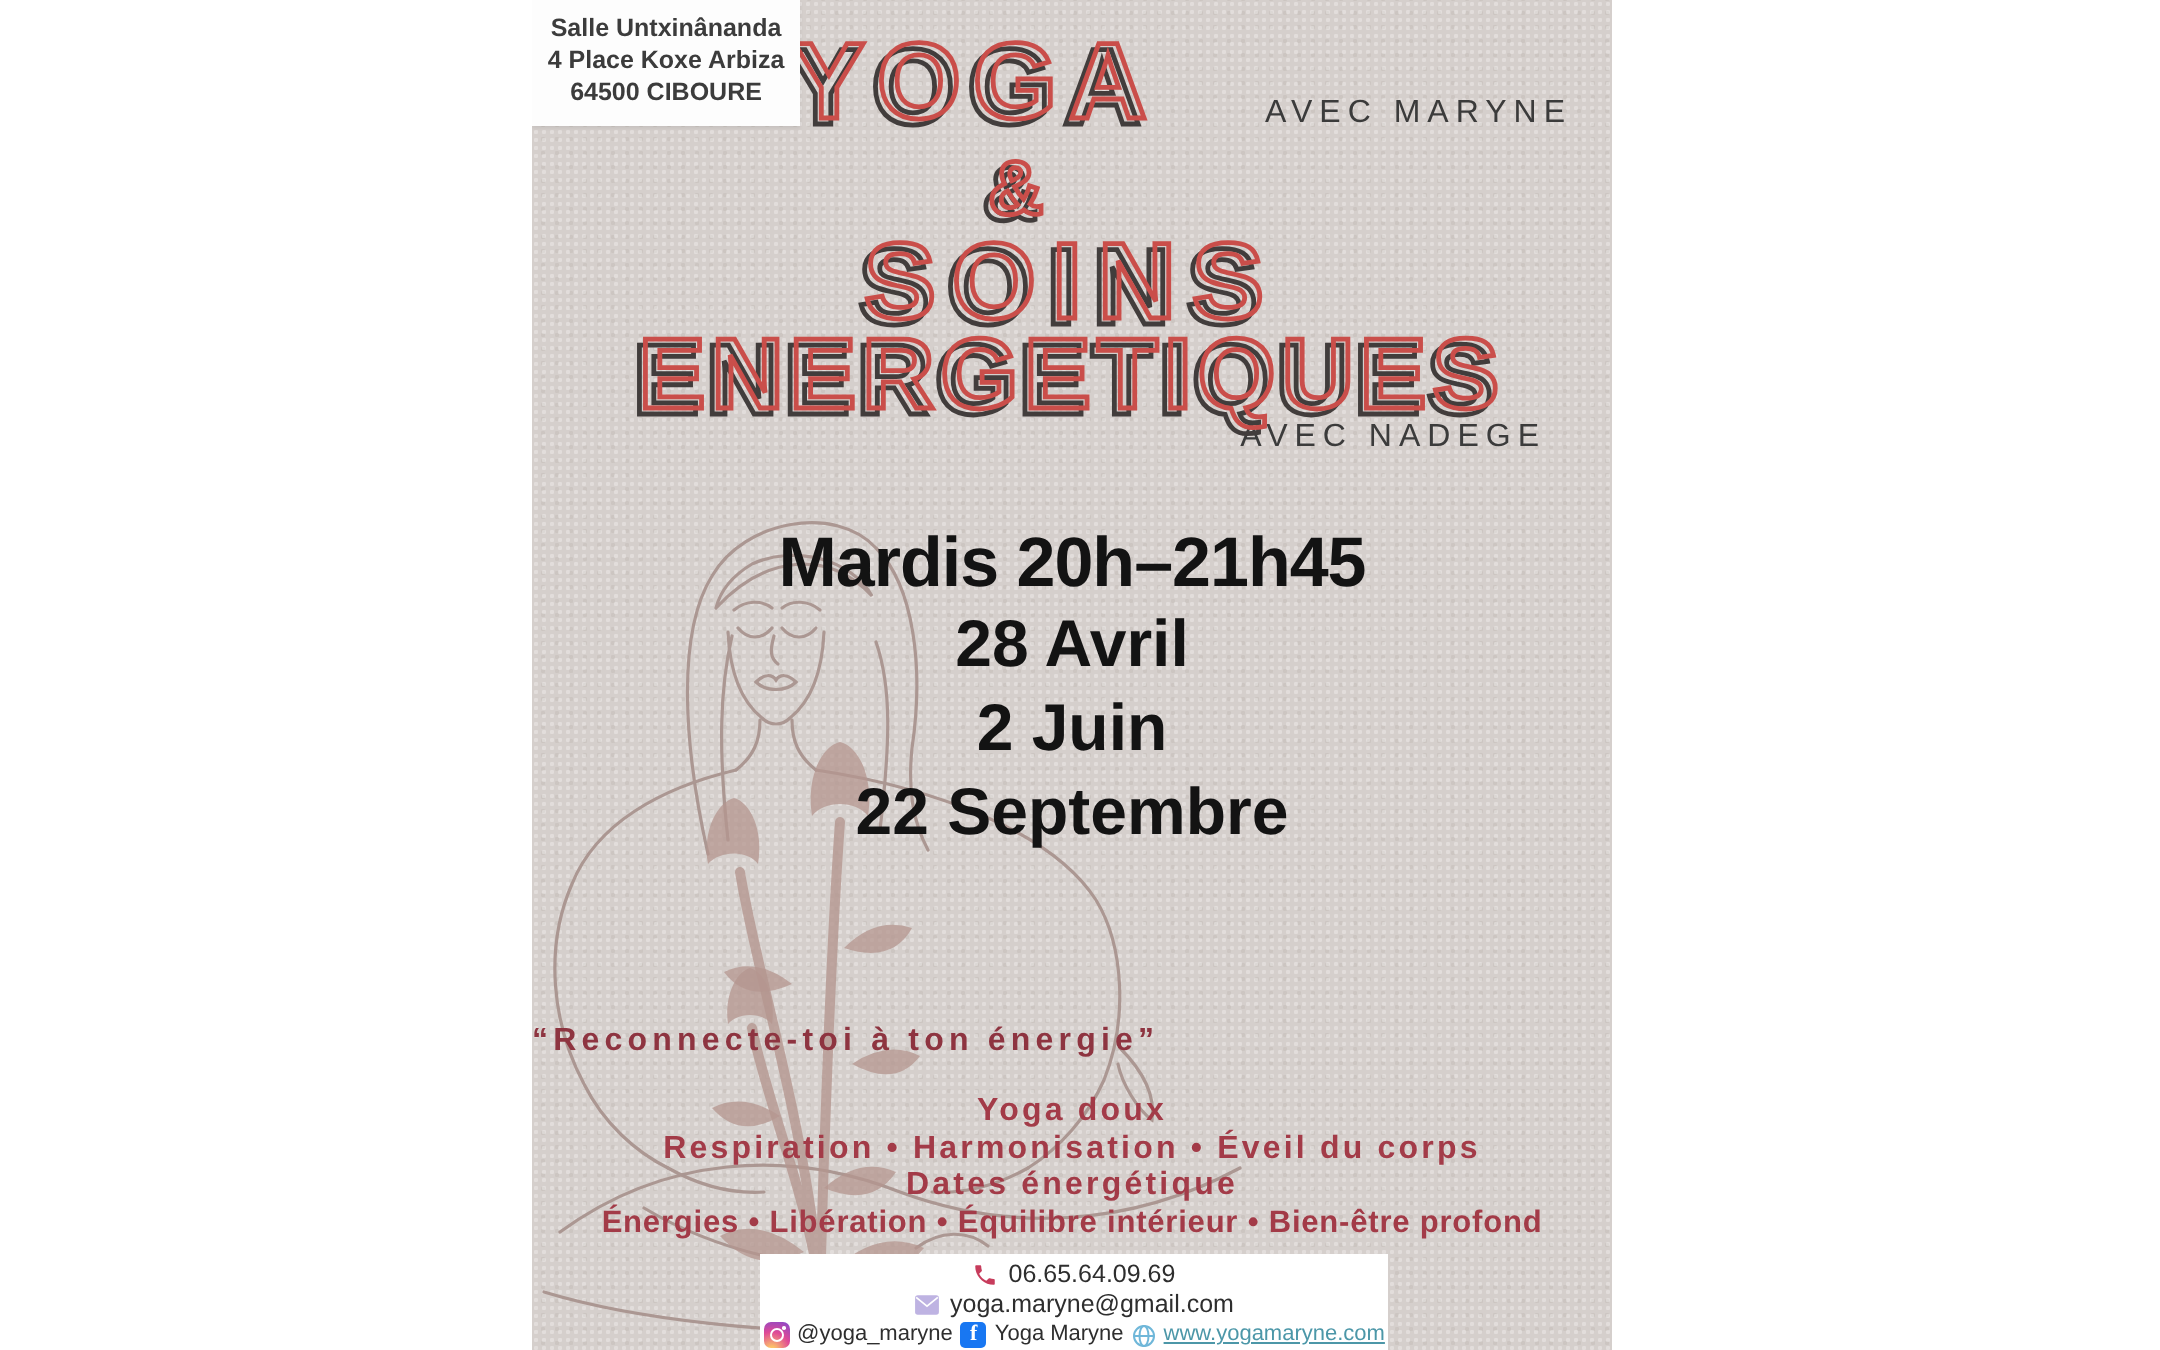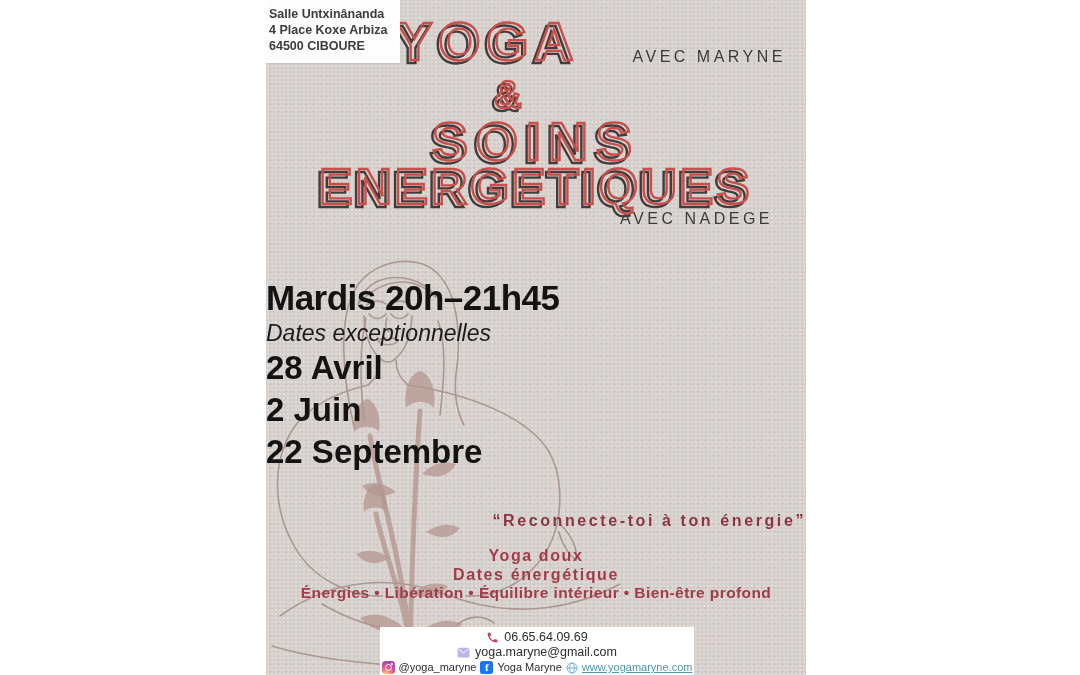--- a/index.html
+++ b/index.html
@@ -14,21 +14,21 @@
       radial-gradient(rgba(255,255,255,.30) 1px, transparent 1.2px),
       radial-gradient(rgba(150,138,132,.14) 1px, transparent 1.2px);
     background-size:4px 4px, 7px 7px;
     background-position:0 0, 2px 3px;
     overflow:hidden;
   }
 
   
   .address-box {
     position:absolute; left:0; top:0; width:134px; z-index:4;
-    background:#fdfdfd; padding:6px 3px 9px; text-align:left;
+    background:#fdfdfd; padding:6px 3px 9px; text-align:center;
     box-shadow:0 1px 2px rgba(0,0,0,.08);
   }
   .address-line { font-size:12.5px; font-weight:600; color:#3c3c3c; line-height:16px; white-space:nowrap; }
 
   
   .title-block { position:absolute; left:0; right:0; top:14px; z-index:2; }
   .outline-word { position:relative; display:inline-block; white-space:nowrap; font-weight:bold; line-height:1; }
   .outline-word .layer { display:block; -webkit-text-fill-color:transparent; }
   .outline-word .layer.shadow {
     position:absolute; left:-3px; top:3px;
@@ -48,28 +48,28 @@
   .soins-row { text-align:center; margin-top:2px; height:52px; }
   .soins-row .outline-word { font-size:54px; letter-spacing:8px; }
   .energ-row { text-align:center; margin-top:-4px; height:50px; }
   .energ-row .outline-word { font-size:50px; letter-spacing:3px; }
   .avec-nadege {
     text-align:right; padding-right:33px; margin-top:-2px;
     font-size:16px; letter-spacing:3.5px; color:#3b3b3b; font-weight:500;
   }
 
   
-  .schedule { position:absolute; left:0; right:0; top:263px; text-align:left; z-index:2; color:#131313;margin-top:16px; }
+  .schedule { position:absolute; left:0; right:0; top:263px; text-align:center; z-index:2; color:#131313; }
   .schedule-heading { font-size:35px; font-weight:bold; letter-spacing:-0.5px; line-height:38px; }
   .schedule-sub { font-size:23px; font-style:italic; font-weight:500; line-height:28px; margin-top:2px; color:#1b1b1b; }
   .schedule-date { font-size:33px; font-weight:bold; line-height:42px; }
 
   
   .quote {
-    position:absolute; left:0; right:0; top:512px; text-align:right; z-index:2;
+    position:absolute; left:0; right:0; top:512px; text-align:left; z-index:2;
     font-size:16px; font-weight:bold; letter-spacing:2.6px; color:#8e3440; white-space:nowrap;
   }
   .services { position:absolute; left:0; right:0; top:547px; text-align:center; z-index:2; color:#a33b48; font-weight:bold; }
   .service-line { font-size:16px; letter-spacing:1.6px; line-height:18.5px; white-space:nowrap; }
   .service-line.wide { font-size:15.5px; letter-spacing:0.4px; }
 
   
   .contact-box {
     position:absolute; left:114px; top:627px; width:314px; height:48px; z-index:4;
     background:#ffffff; display:flex; flex-direction:column; align-items:center;
@@ -190,30 +190,30 @@
         <span class="outline-word">
           <span class="layer shadow">ENERGETIQUES</span>
           <span class="layer front">ENERGETIQUES</span>
         </span>
       </div>
       <div class="avec-nadege">AVEC NADEGE</div>
     </div>
 
     <div class="schedule">
       <div class="schedule-heading">Mardis 20h–21h45</div>
-      <div class="schedule-sub">Dates exceptionnelles</div>
       <div class="schedule-date">28 Avril</div>
       <div class="schedule-date">2 Juin</div>
       <div class="schedule-date">22 Septembre</div>
     </div>
 
     <div class="quote">“Reconnecte-toi à ton énergie”</div>
 
     <div class="services">
       <div class="service-line">Yoga doux</div>
+      <div class="service-line">Respiration • Harmonisation • Éveil du corps</div>
       <div class="service-line">Dates énergétique</div>
       <div class="service-line wide">Énergies • Libération • Équilibre intérieur • Bien-être profond</div>
     </div>
 
     <div class="contact-box">
       <div class="contact-row">
         <span class="icon">
           <svg width="13" height="13" viewBox="0 0 24 24">
             <path fill="#c73c5c" d="M6.6 10.8c1.4 2.8 3.8 5.2 6.6 6.6l2.2-2.2c.3-.3.7-.4 1.1-.2 1.1.4 2.3.6 3.5.6.6 0 1 .4 1 1V20c0 .6-.4 1-1 1C10.6 21 3 13.4 3 4c0-.6.4-1 1-1h3.5c.6 0 1 .4 1 1 0 1.2.2 2.4.6 3.5.1.4 0 .8-.2 1.1L6.6 10.8z"></path>
           </svg>

